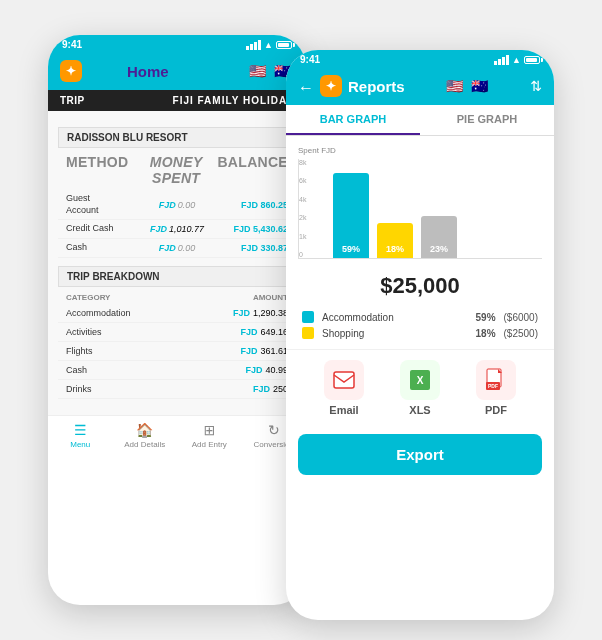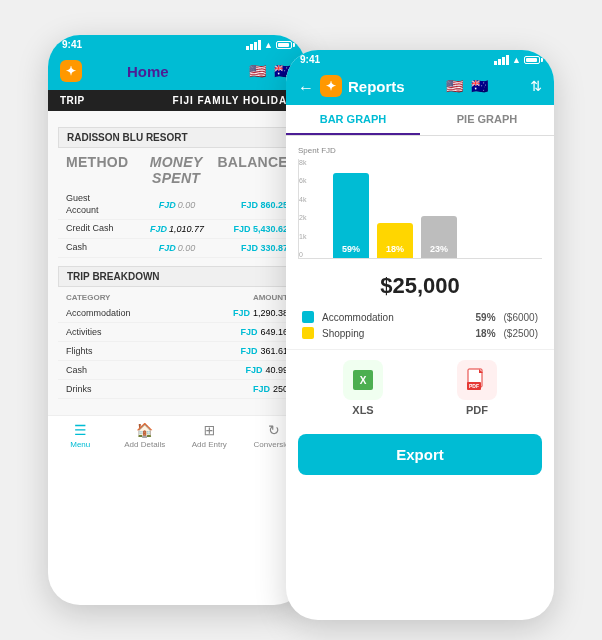--- a/index.html
+++ b/index.html
@@ -640,20 +640,29 @@
       <div class="legend-item">
         <div class="legend-dot" style="background:#ffd600;"></div>
         <span class="legend-name">Shopping</span>
         <span class="legend-pct">18%</span>
         <span class="legend-val">($2500)</span>
       </div>
     </div>
 
     <div class="export-options">
       <div class="export-option">
+        <div class="export-icon email">
+          <svg width="24" height="24" viewBox="0 0 24 24" fill="none">
+            <rect x="2" y="4" width="20" height="16" rx="2" stroke="#e53935" stroke-width="1.5" fill="white"></rect>
+            <path d="M2 7l10 7 10-7" stroke="#e53935" stroke-width="1.5"></path>
+          </svg>
+        </div>
+        <span class="export-label">Email</span>
+      </div>
+      <div class="export-option">
         <div class="export-icon xls">
           <svg width="24" height="24" viewBox="0 0 24 24" fill="none">
             <rect x="2" y="2" width="20" height="20" rx="2" fill="#4caf50"></rect>
             <text x="12" y="16" text-anchor="middle" fill="white" font-size="10" font-weight="bold">X</text>
           </svg>
         </div>
         <span class="export-label">XLS</span>
       </div>
       <div class="export-option">
         <div class="export-icon pdf">

